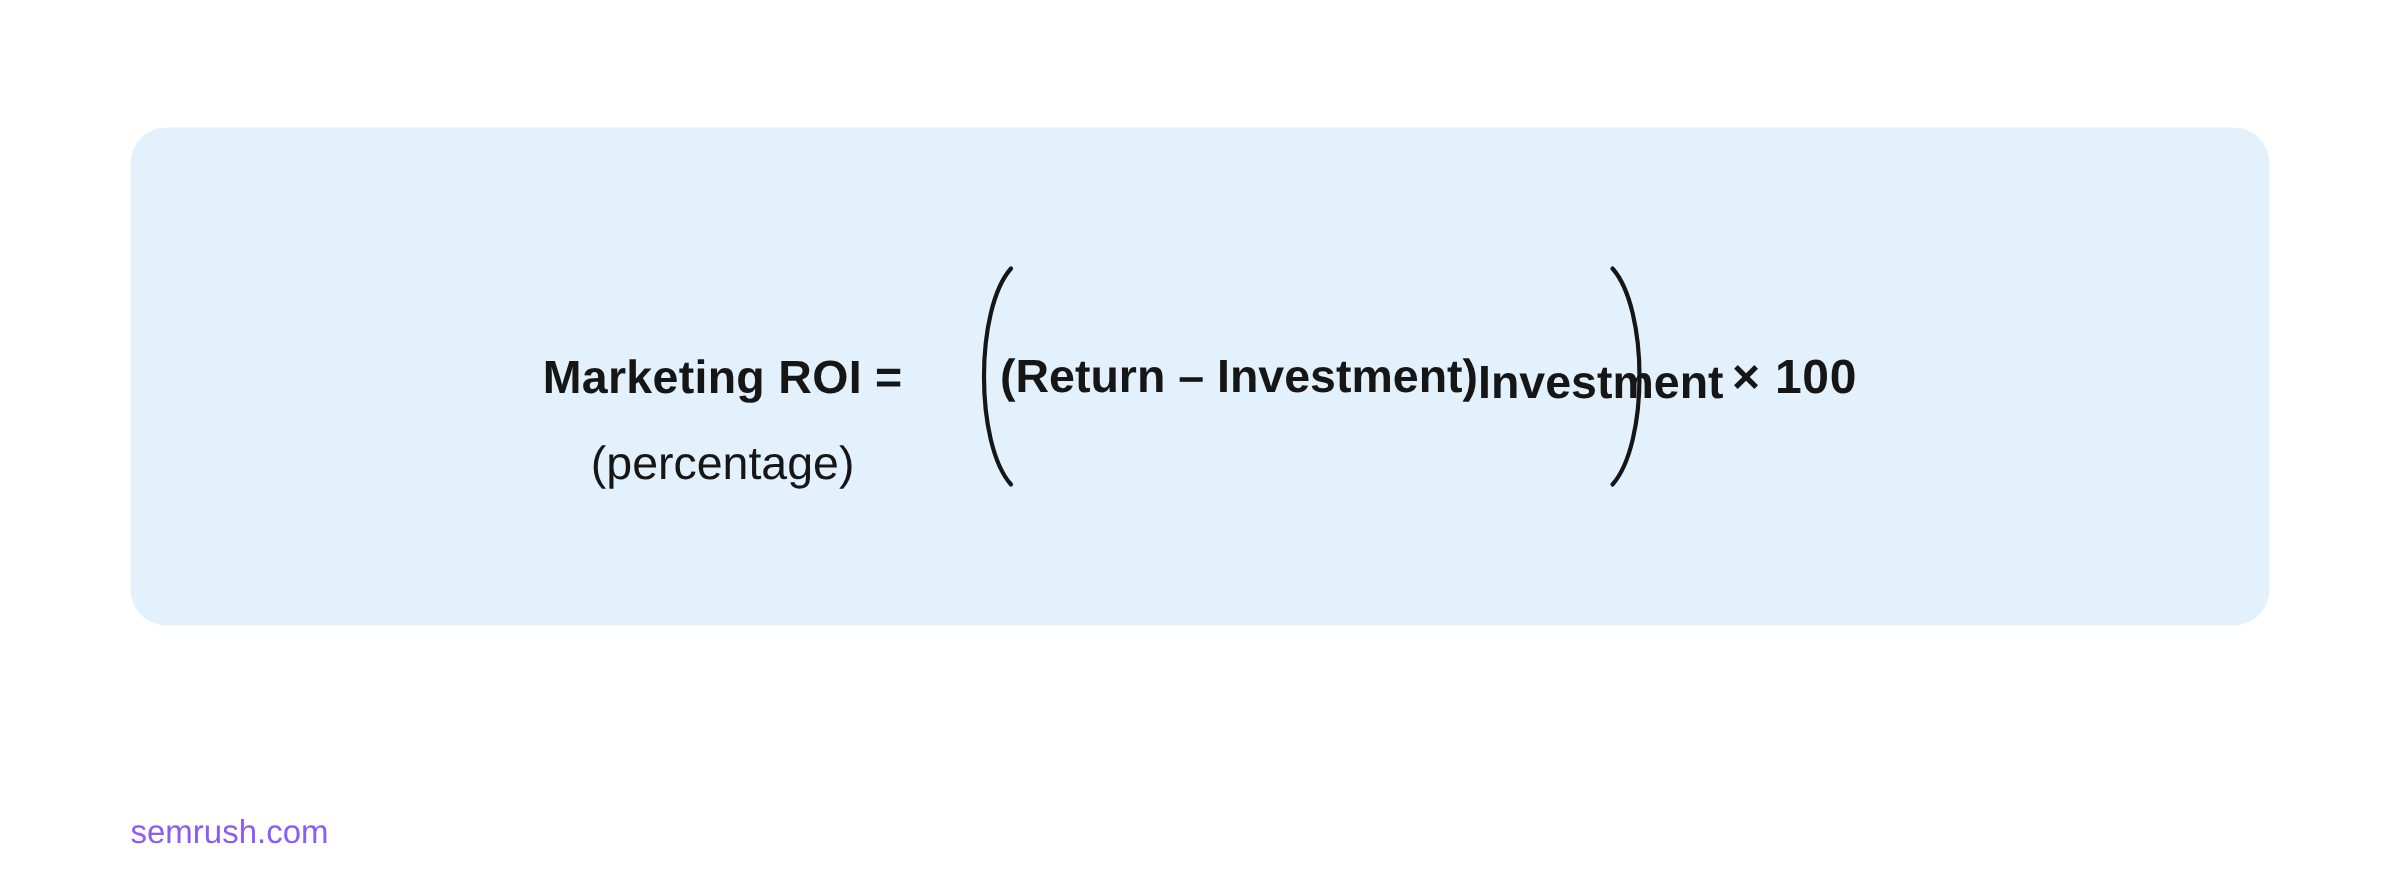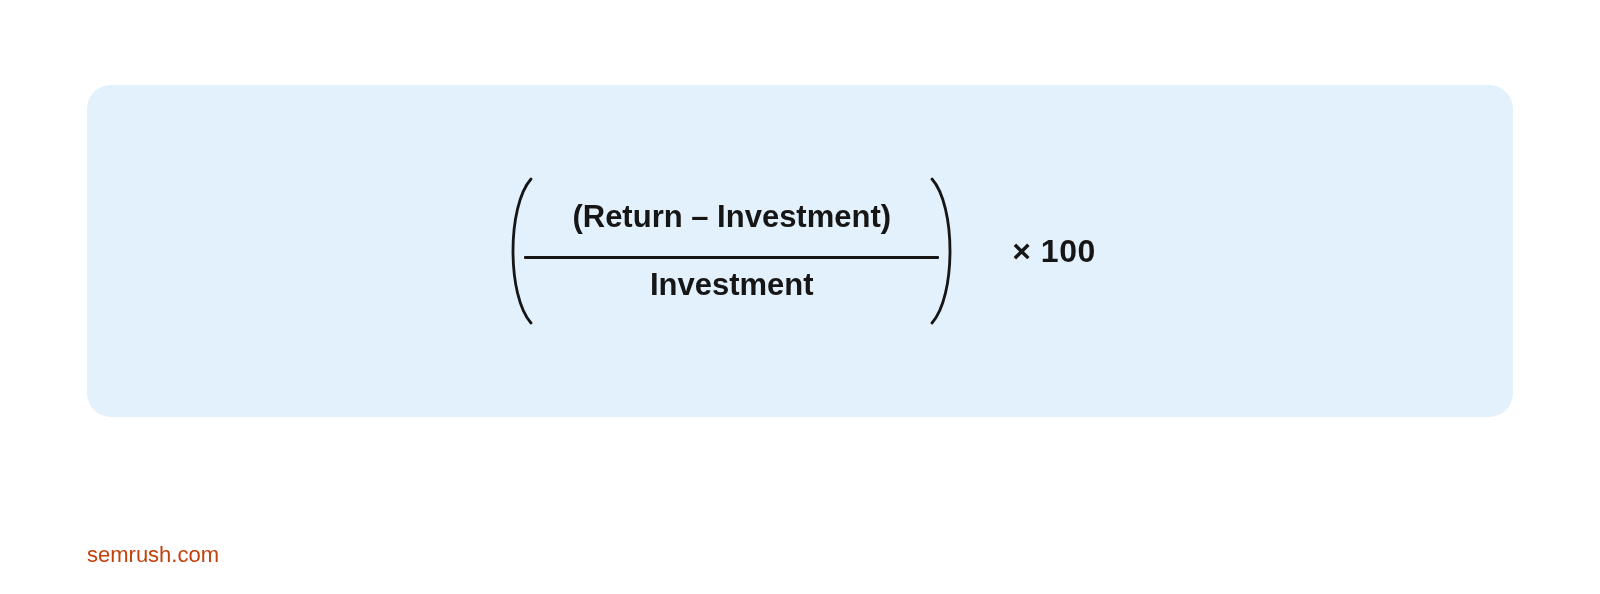--- a/index.html
+++ b/index.html
@@ -43,21 +43,21 @@
     font-weight: 400;
     line-height: 38px;
     margin-top: 19px;
     white-space: nowrap;
   }
   .paren { flex: 0 0 auto; display: block; }
   .fraction {
     width: 415px;
     margin: 0 -12px;
     display: flex;
-    flex-direction: column;
+    flex-direction: row;
     align-items: center;
     text-align: center;
   }
   .numerator {
     font-size: 31px;
     font-weight: 700;
     line-height: 36px;
     white-space: nowrap;
   }
   .frac-line {
@@ -86,21 +86,21 @@
     left: 87px;
     right: 87px;
     bottom: 26px;
     display: flex;
     justify-content: space-between;
     align-items: flex-end;
   }
   .site-url {
     font-size: 22px;
     font-weight: 400;
-    color: #c2410c;
+    color: #8b5cf6;
     line-height: 26px;
   }
   .brand {
     display: flex;
     align-items: center;
     gap: 11px;
   }
   .brand-icon { display: block; }
   .brand-word {
     font-size: 31px;
@@ -110,20 +110,24 @@
     line-height: 34px;
     transform: scaleY(0.95);
   }
 </style>
 </head>
 <body style="background: rgb(255, 255, 255);">
 
 <div class="card" style="background: rgb(227, 241, 252);">
   <div class="formula">
 
+    <div class="label-block">
+      <div class="label-main">Marketing ROI =</div>
+      <div class="label-sub">(percentage)</div>
+    </div>
 
     <svg class="paren" width="32" height="150" viewBox="0 0 32 150">
       <path d="M27 3 C3 30 3 120 27 147" fill="none" stroke="#161616" stroke-width="2.8" stroke-linecap="round"></path>
     </svg>
 
     <div class="fraction">
       <div class="numerator">(Return – Investment)</div>
       <div class="frac-line"></div>
       <div class="denominator">Investment</div>
     </div>

